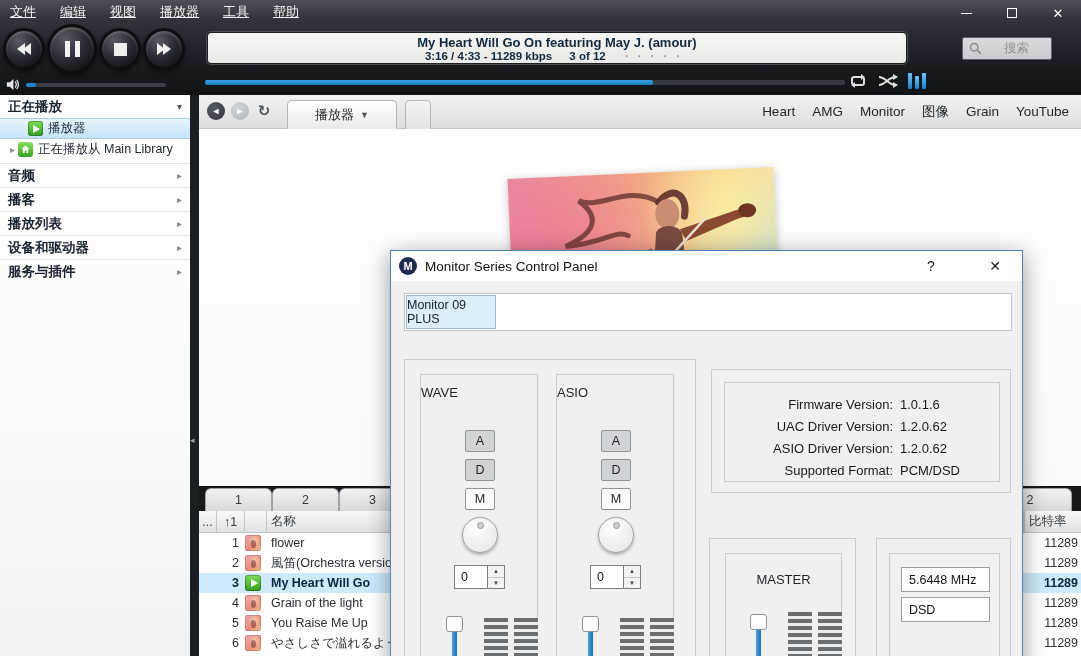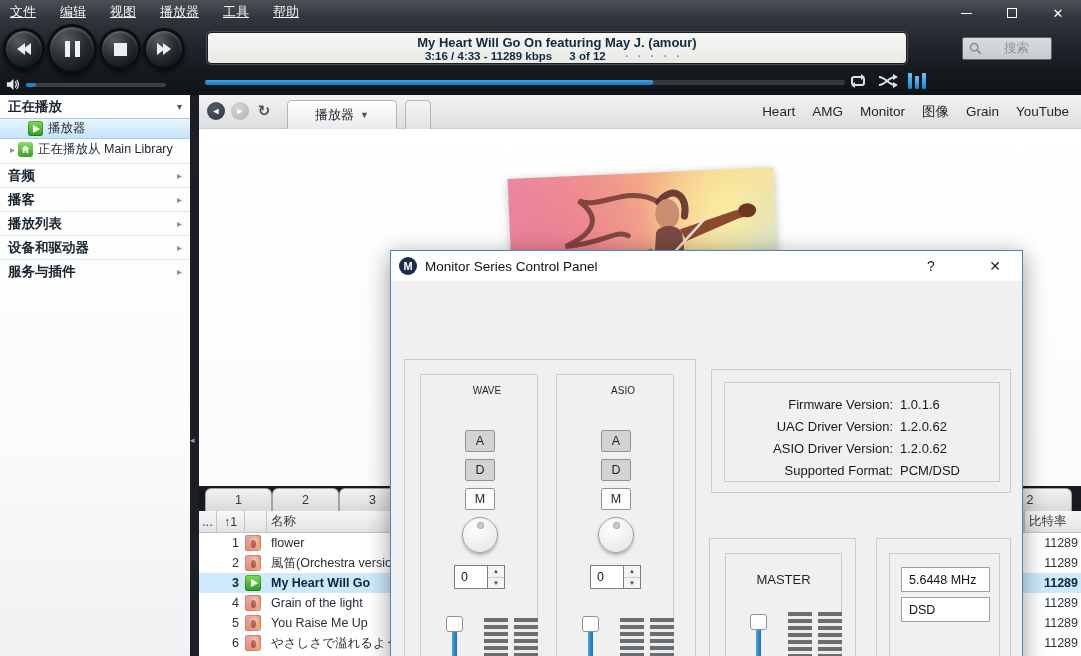--- a/index.html
+++ b/index.html
@@ -134,21 +134,21 @@
   .dlg-title .ttl { font-size:13.5px; color:#111; }
   .dlg-help { position:absolute; right:76px; top:0; width:30px; height:30px; display:flex; align-items:center; justify-content:center; font-size:14px; color:#222; }
   .dlg-close { position:absolute; right:10px; top:0; width:34px; height:30px; display:flex; align-items:center; justify-content:center; font-size:14px; color:#222; }
   .dev-tabs { position:absolute; left:13px; top:42px; width:608px; height:38px; background:#fff; border:1px solid #bfc4c9; }
   .dev-tab { position:absolute; left:1px; top:1px; width:90px; height:34px; background:#ddeefb; border:1px solid #9fb9cc;
     display:flex; align-items:center; justify-content:center; font-size:12.5px; color:#15202b; }
   .grp { position:absolute; border:1px solid #c9cdd1; background:#f0f0f0; }
   .grp-channels { left:13px; top:108px; width:292px; height:330px; }
   .chan { position:absolute; top:14px; width:118px; height:320px; border:1px solid #c9cdd1; }
   .chan.c0 { left:15px; } .chan.c1 { left:151px; }
-  .chan-label { position:absolute; left:8px; top:10px; width:100%; text-align:center; font-size:10px; color:#1d2126; }
+  .chan-label { position:absolute; left:0; top:10px; width:100%; font-size:13px; color:#1d2126; }
   .adm { position:absolute; left:44px; width:30px; height:22px; border:1px solid #8f9499; border-radius:2px;
     display:flex; align-items:center; justify-content:center; font-size:12.5px; color:#1d2126; }
   .adm.on { background:#d2d3d4; } .adm.off { background:#fdfdfd; }
   .adm.a { top:55px; } .adm.d { top:84px; } .adm.m { top:113px; }
   .knob { position:absolute; left:41px; top:142px; width:36px; height:36px; border-radius:50%;
     background:radial-gradient(circle at 40% 30%, #ffffff 0%, #ececec 70%, #dcdcdc 100%);
     border:1px solid #9aa0a5; box-shadow:0 2px 3px rgba(0,0,0,.25); }
   .knob::after { content:""; position:absolute; left:14px; top:4px; width:5px; height:5px; border-radius:50%; background:#cfcfcf; border:1px solid #9a9a9a; }
   .spin { position:absolute; left:33px; top:190px; height:24px; display:flex; }
   .spin .val { width:34px; height:24px; background:#fff; border:1px solid #7a8086; font-size:12.5px; color:#111; display:flex; align-items:center; padding-left:6px; }
@@ -431,20 +431,23 @@
   </div>
 
   <div class="dialog">
     <div class="dlg-title">
       <span class="dlg-logo">M</span>
       <span class="ttl">Monitor Series Control Panel</span>
       <span class="dlg-help">?</span>
       <span class="dlg-close">✕</span>
     </div>
 
+    <div class="dev-tabs">
+      <div class="dev-tab">Monitor 09 PLUS</div>
+    </div>
 
     <div class="grp grp-channels">
       <div class="chan c0">
         <div class="chan-label">WAVE</div>
         <div class="adm a on">A</div>
         <div class="adm d on">D</div>
         <div class="adm m off">M</div>
         <div class="knob"></div>
         <div class="spin">
           <span class="val">0</span>

